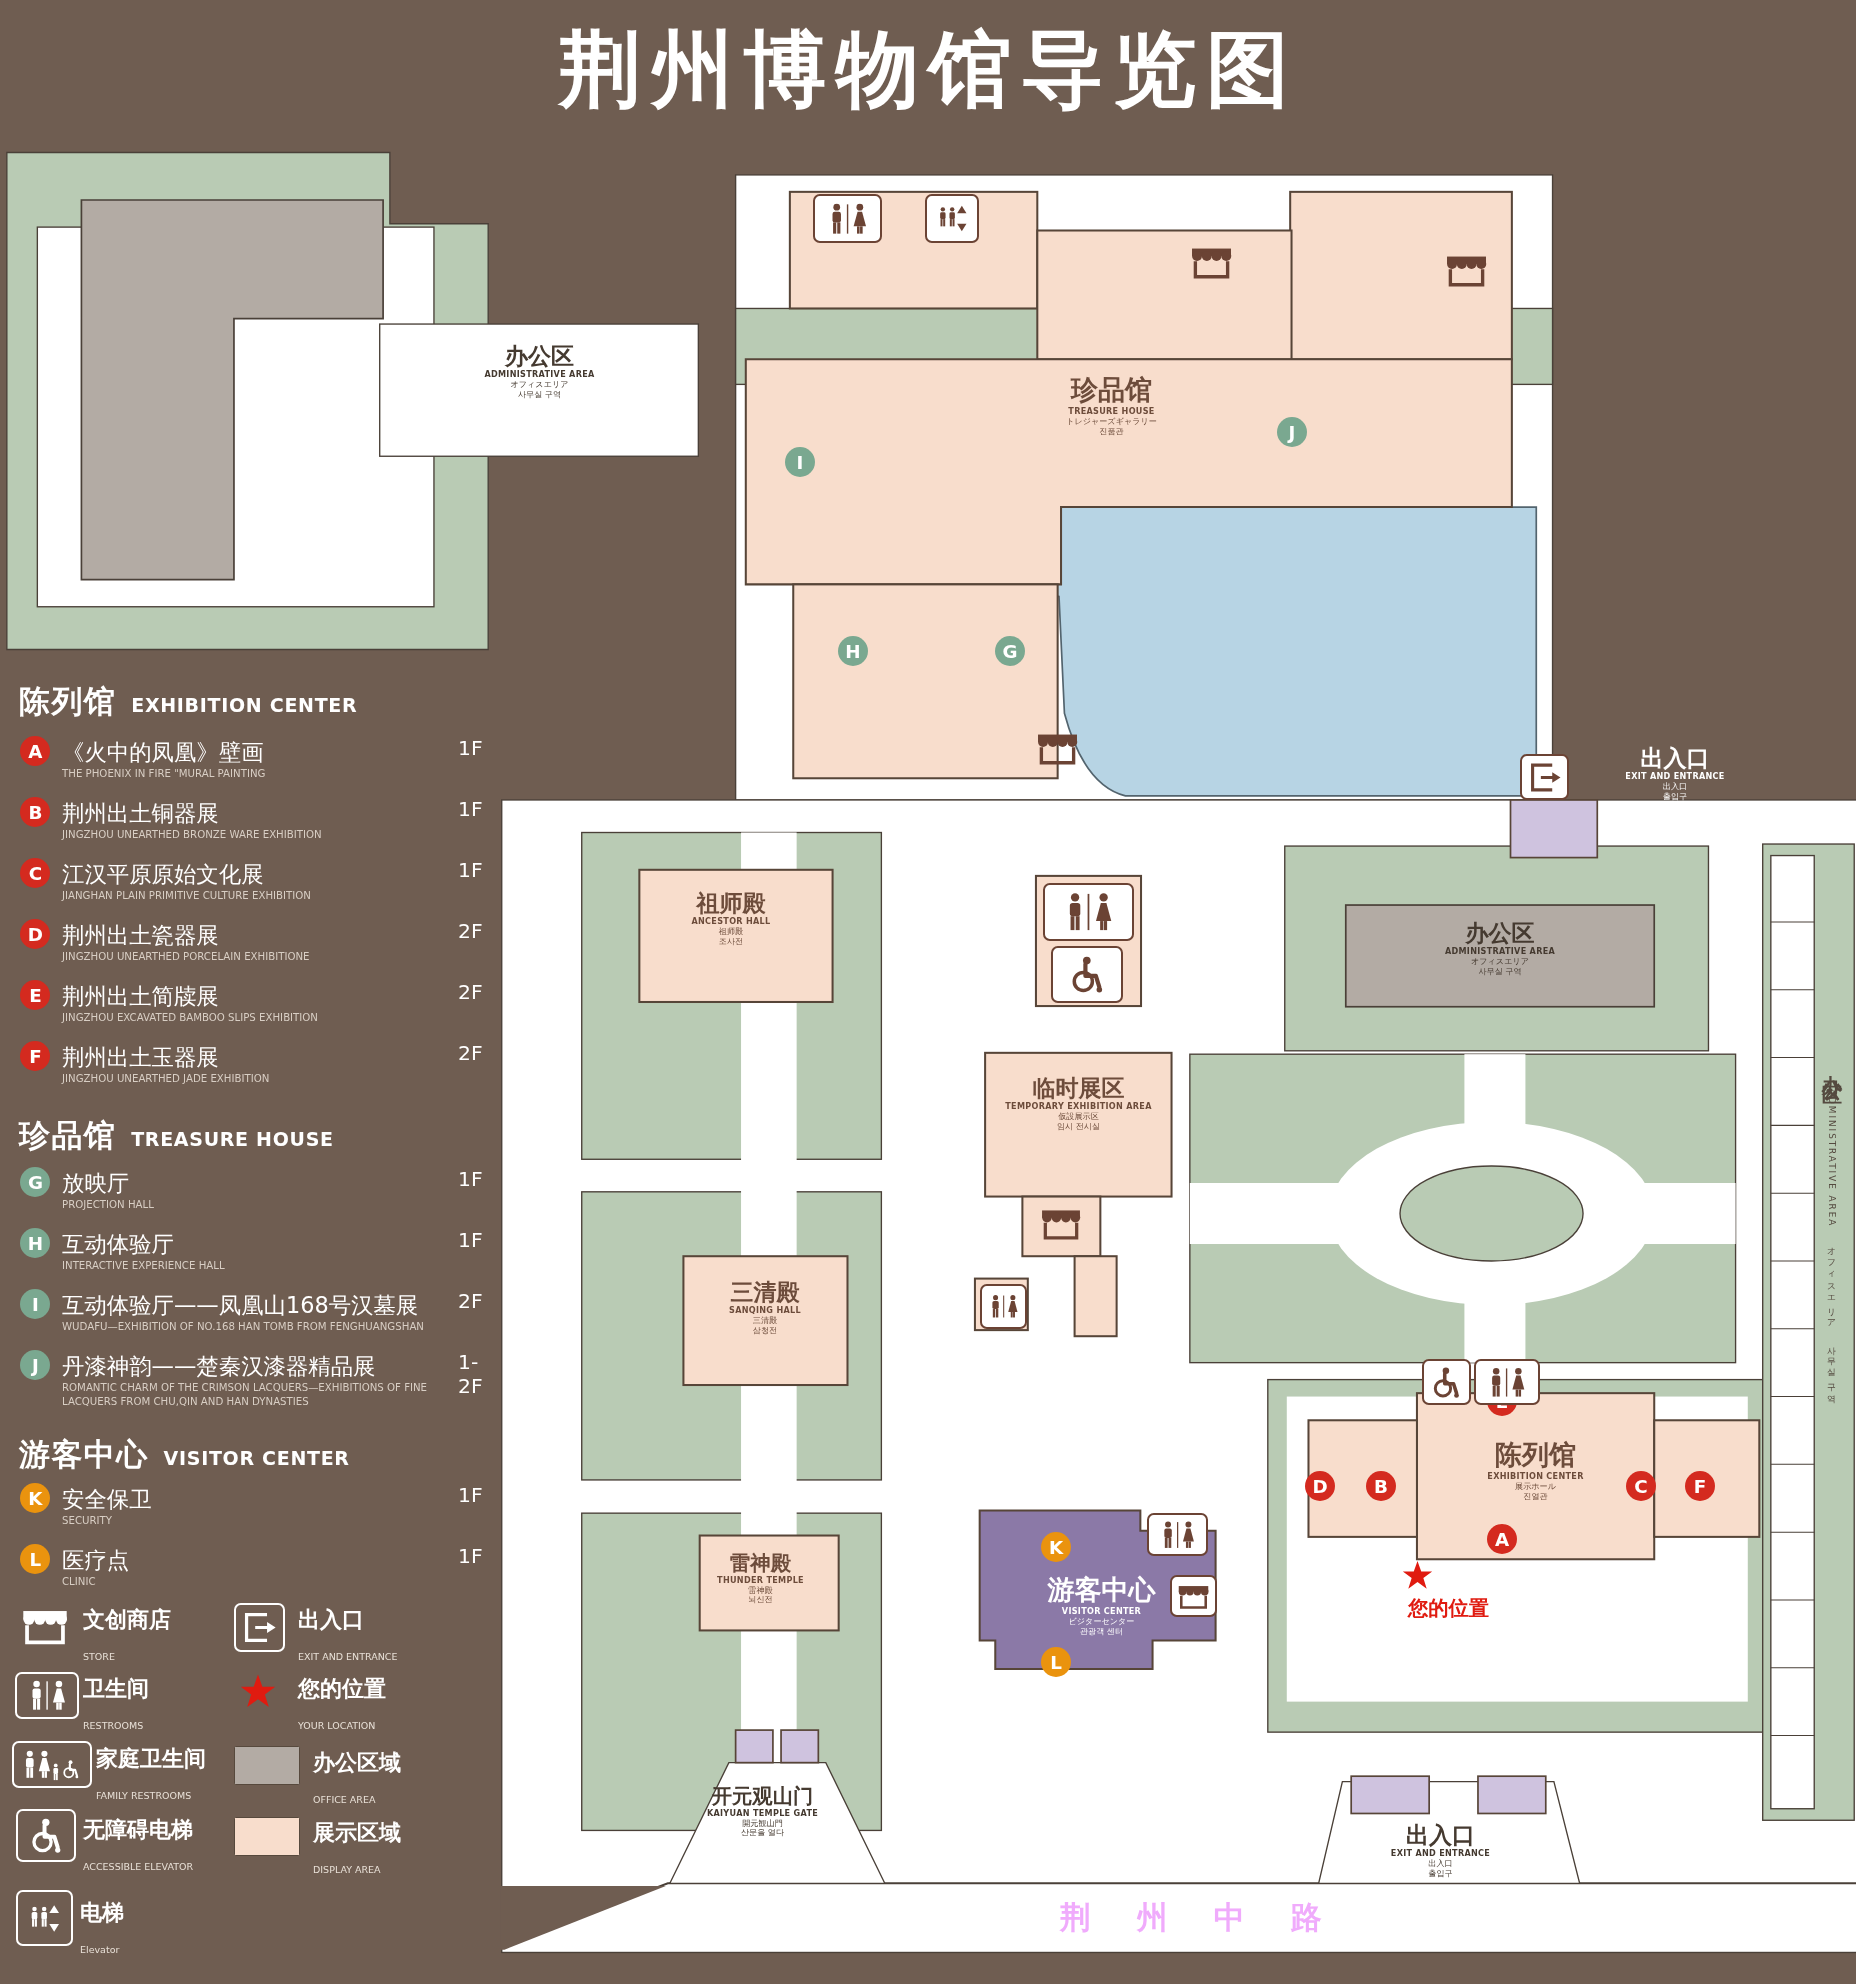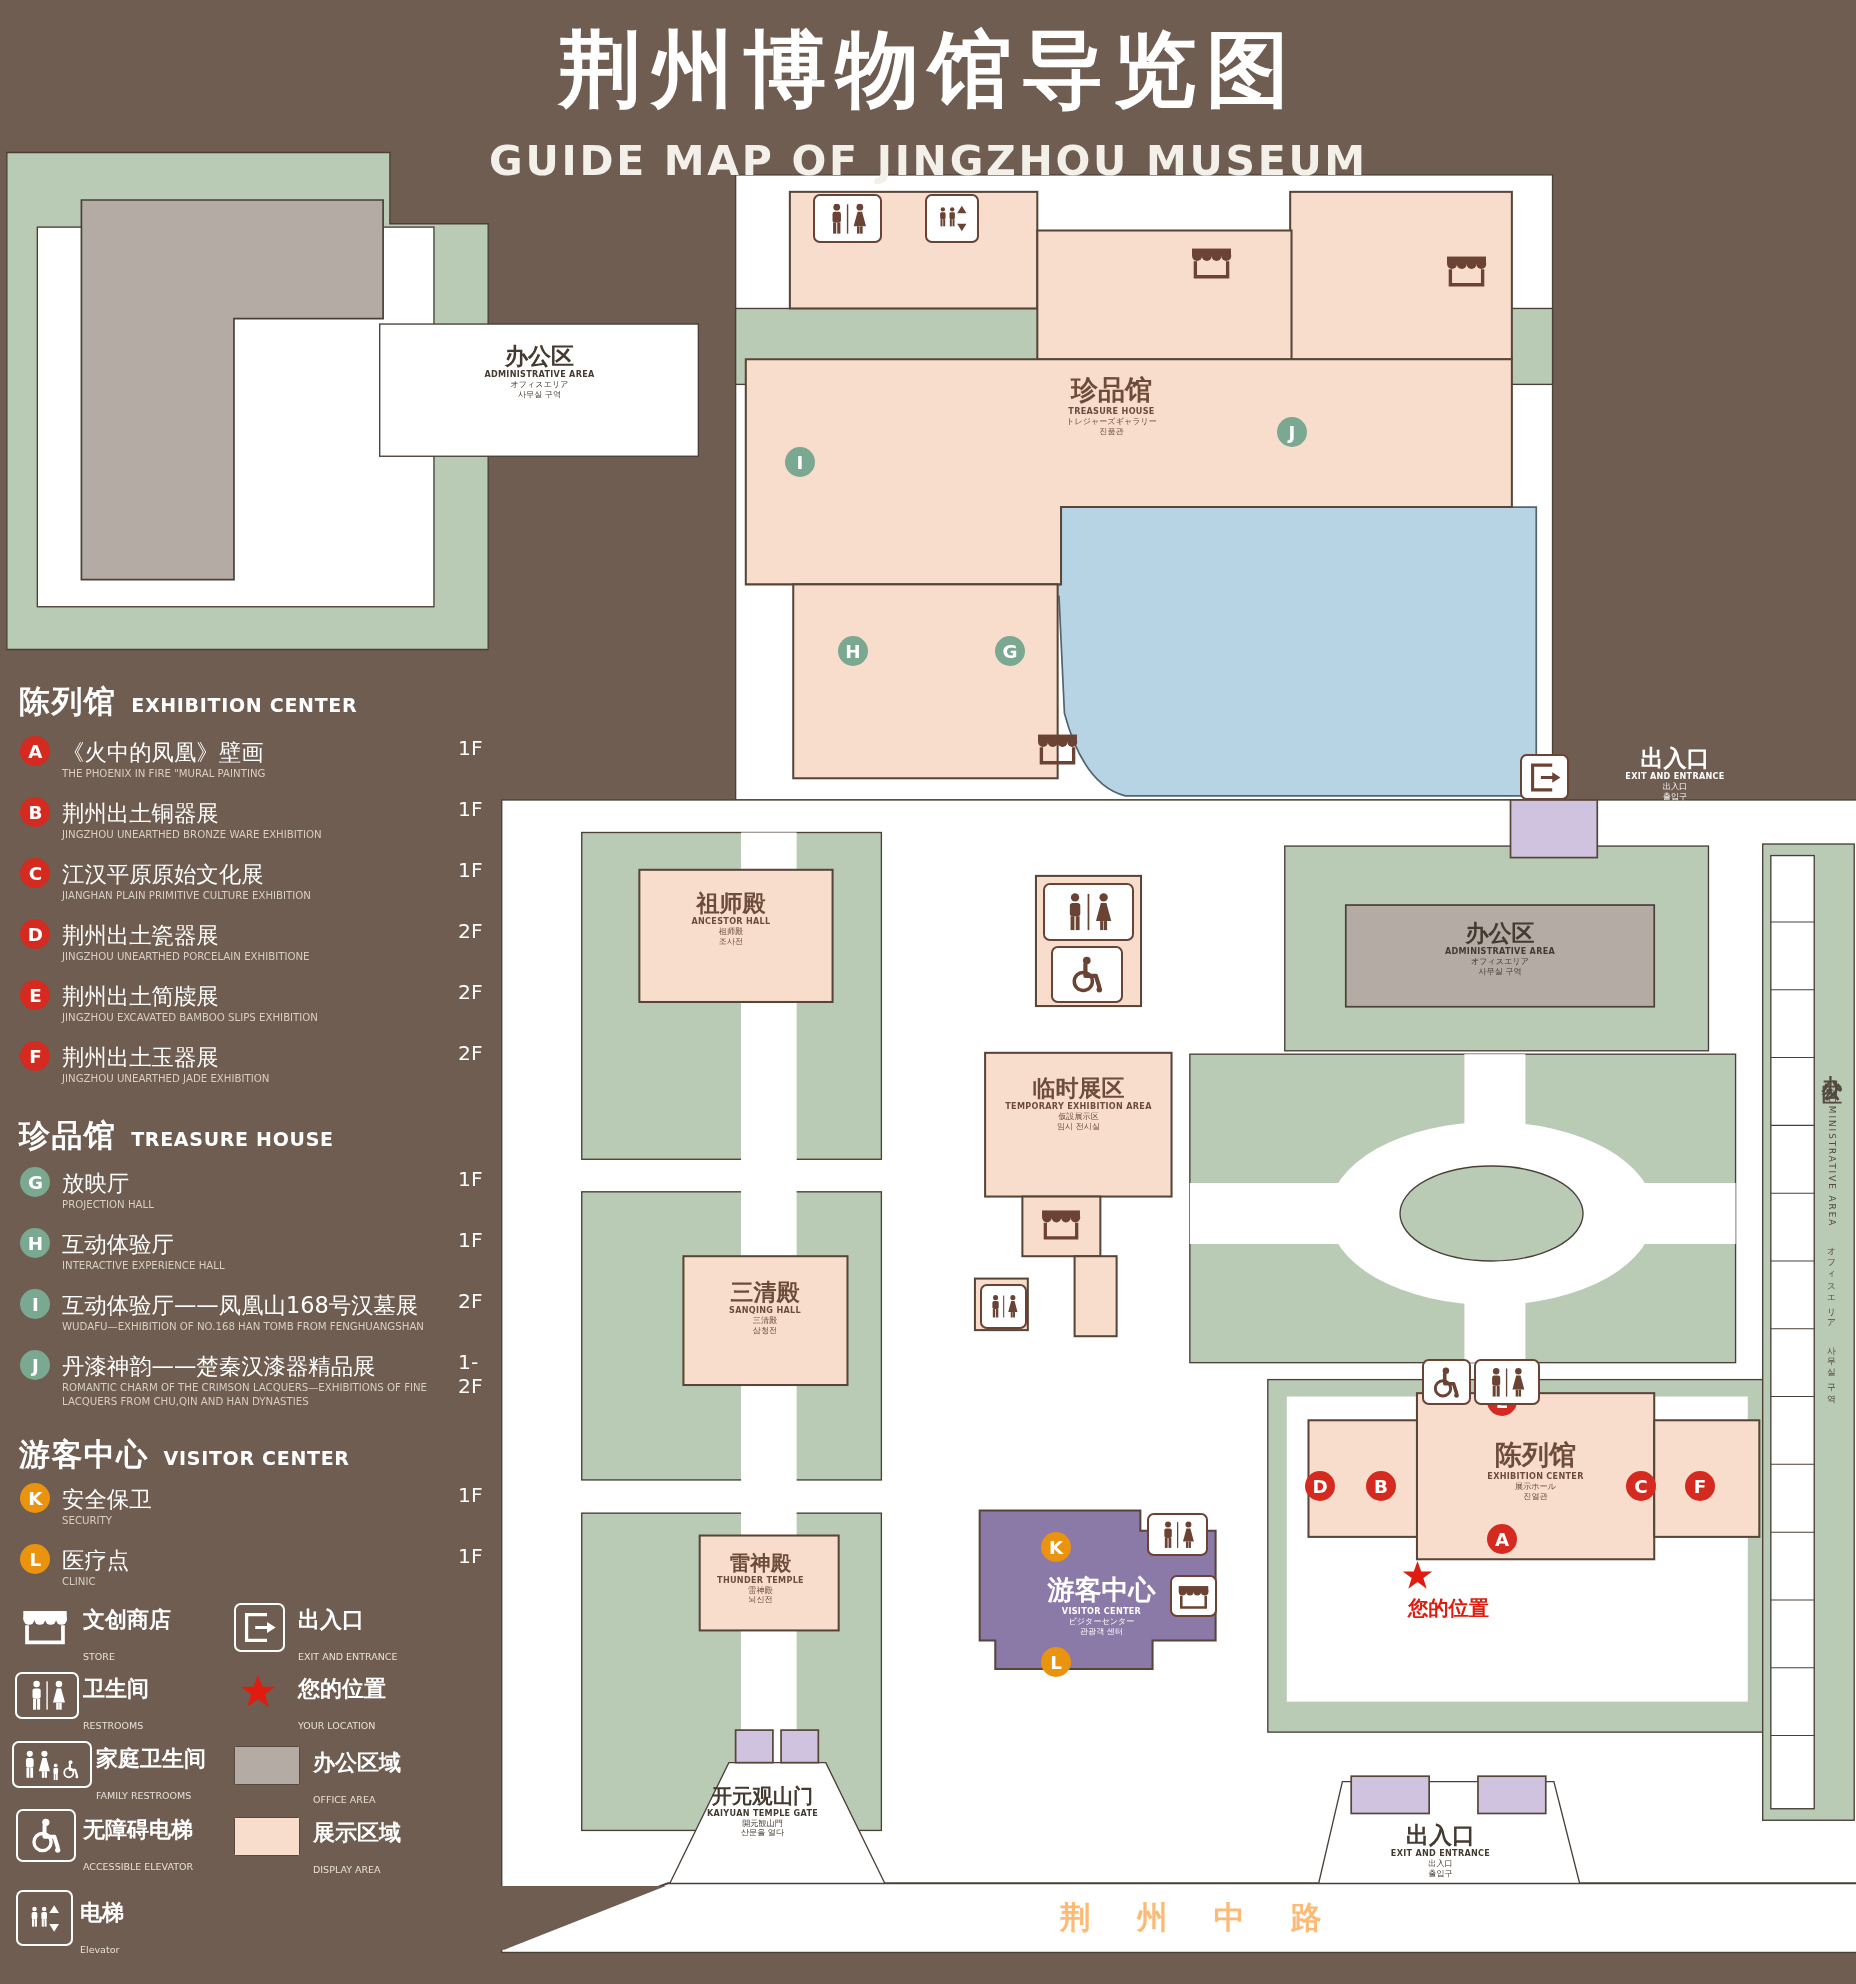--- a/index.html
+++ b/index.html
@@ -14,21 +14,21 @@
 
   .mlabel{position:absolute;text-align:center;color:#6d4c3b;line-height:1.22}
   .mlabel span{display:block}
   .mlabel .zh{font-weight:700;font-size:23px}
   .mlabel .en{font-weight:700;font-size:8.1px;letter-spacing:0.3px}
   .mlabel .ja,.mlabel .ko{font-size:8.1px}
   .mlabel.big .zh{font-size:27px}
   .mlabel.mid .zh{font-size:20.3px}
   .mlabel.dark{color:#453a30}
   .mlabel.light{color:#fff}
-  .road-label{position:absolute;text-align:center;color:#fdba74;font-weight:700;font-size:31px;letter-spacing:17.6px}
+  .road-label{position:absolute;text-align:center;color:#f0abfc;font-weight:700;font-size:31px;letter-spacing:17.6px}
   .loc-label{position:absolute;text-align:center;color:#e01b10;font-weight:700;font-size:20.3px}
 
   .marker,.circ{width:30px;height:30px;border-radius:50%;display:flex;align-items:center;justify-content:center;
           color:#fff;font-weight:700;font-size:18.3px}
   .marker{position:absolute}
   .mk-red{background:#d42a1f}.mk-green{background:#7aa890}.mk-orange{background:#ea930e}
 
   .ibox{position:absolute;display:flex;align-items:center;justify-content:center;border-radius:6.8px;
         border:2px solid #6b4334;background:#fff;color:#6b4334}
   .ibox.legend-box{border-color:#fff;background:transparent;color:#fff;border-width:2px}
@@ -177,21 +177,20 @@
     <rect x="1152" y="2552" width="55" height="48" fill="#cfc3df" stroke="#574538" stroke-width="2.5"></rect>
     <rect x="1993" y="2620" width="115" height="55" fill="#cfc3df" stroke="#574538" stroke-width="2.5"></rect>
     <rect x="2180" y="2620" width="100" height="55" fill="#cfc3df" stroke="#574538" stroke-width="2.5"></rect>
 
     <rect x="2612" y="1262" width="64" height="1406" fill="#ffffff" stroke="#4a4038" stroke-width="2"></rect>
     <path d="M2612,1360 H2676 M2612,1460 H2676 M2612,1560 H2676 M2612,1660 H2676 M2612,1760 H2676 M2612,1860 H2676 M2612,1960 H2676 M2612,2060 H2676 M2612,2160 H2676 M2612,2260 H2676 M2612,2360 H2676 M2612,2460 H2676 M2612,2560 H2676" stroke="#4a4038" stroke-width="1.5"></path>
   </svg>
 
   <div class="hdr">
     <div class="t-zh">荆州博物馆导览图</div>
-    <div class="t-en">GUIDE MAP OF JINGZHOU MUSEUM</div>
   </div>
 
   <div class="mlabel dark" style="left:380px;top:342px;width:319px">
     <span class="zh">办公区</span>
     <span class="en">ADMINISTRATIVE AREA</span>
     <span class="ja">オフィスエリア</span>
     <span class="ko">사무실 구역</span>
   </div>
 
   <div class="mlabel big" style="left:976px;top:374px;width:271px">

